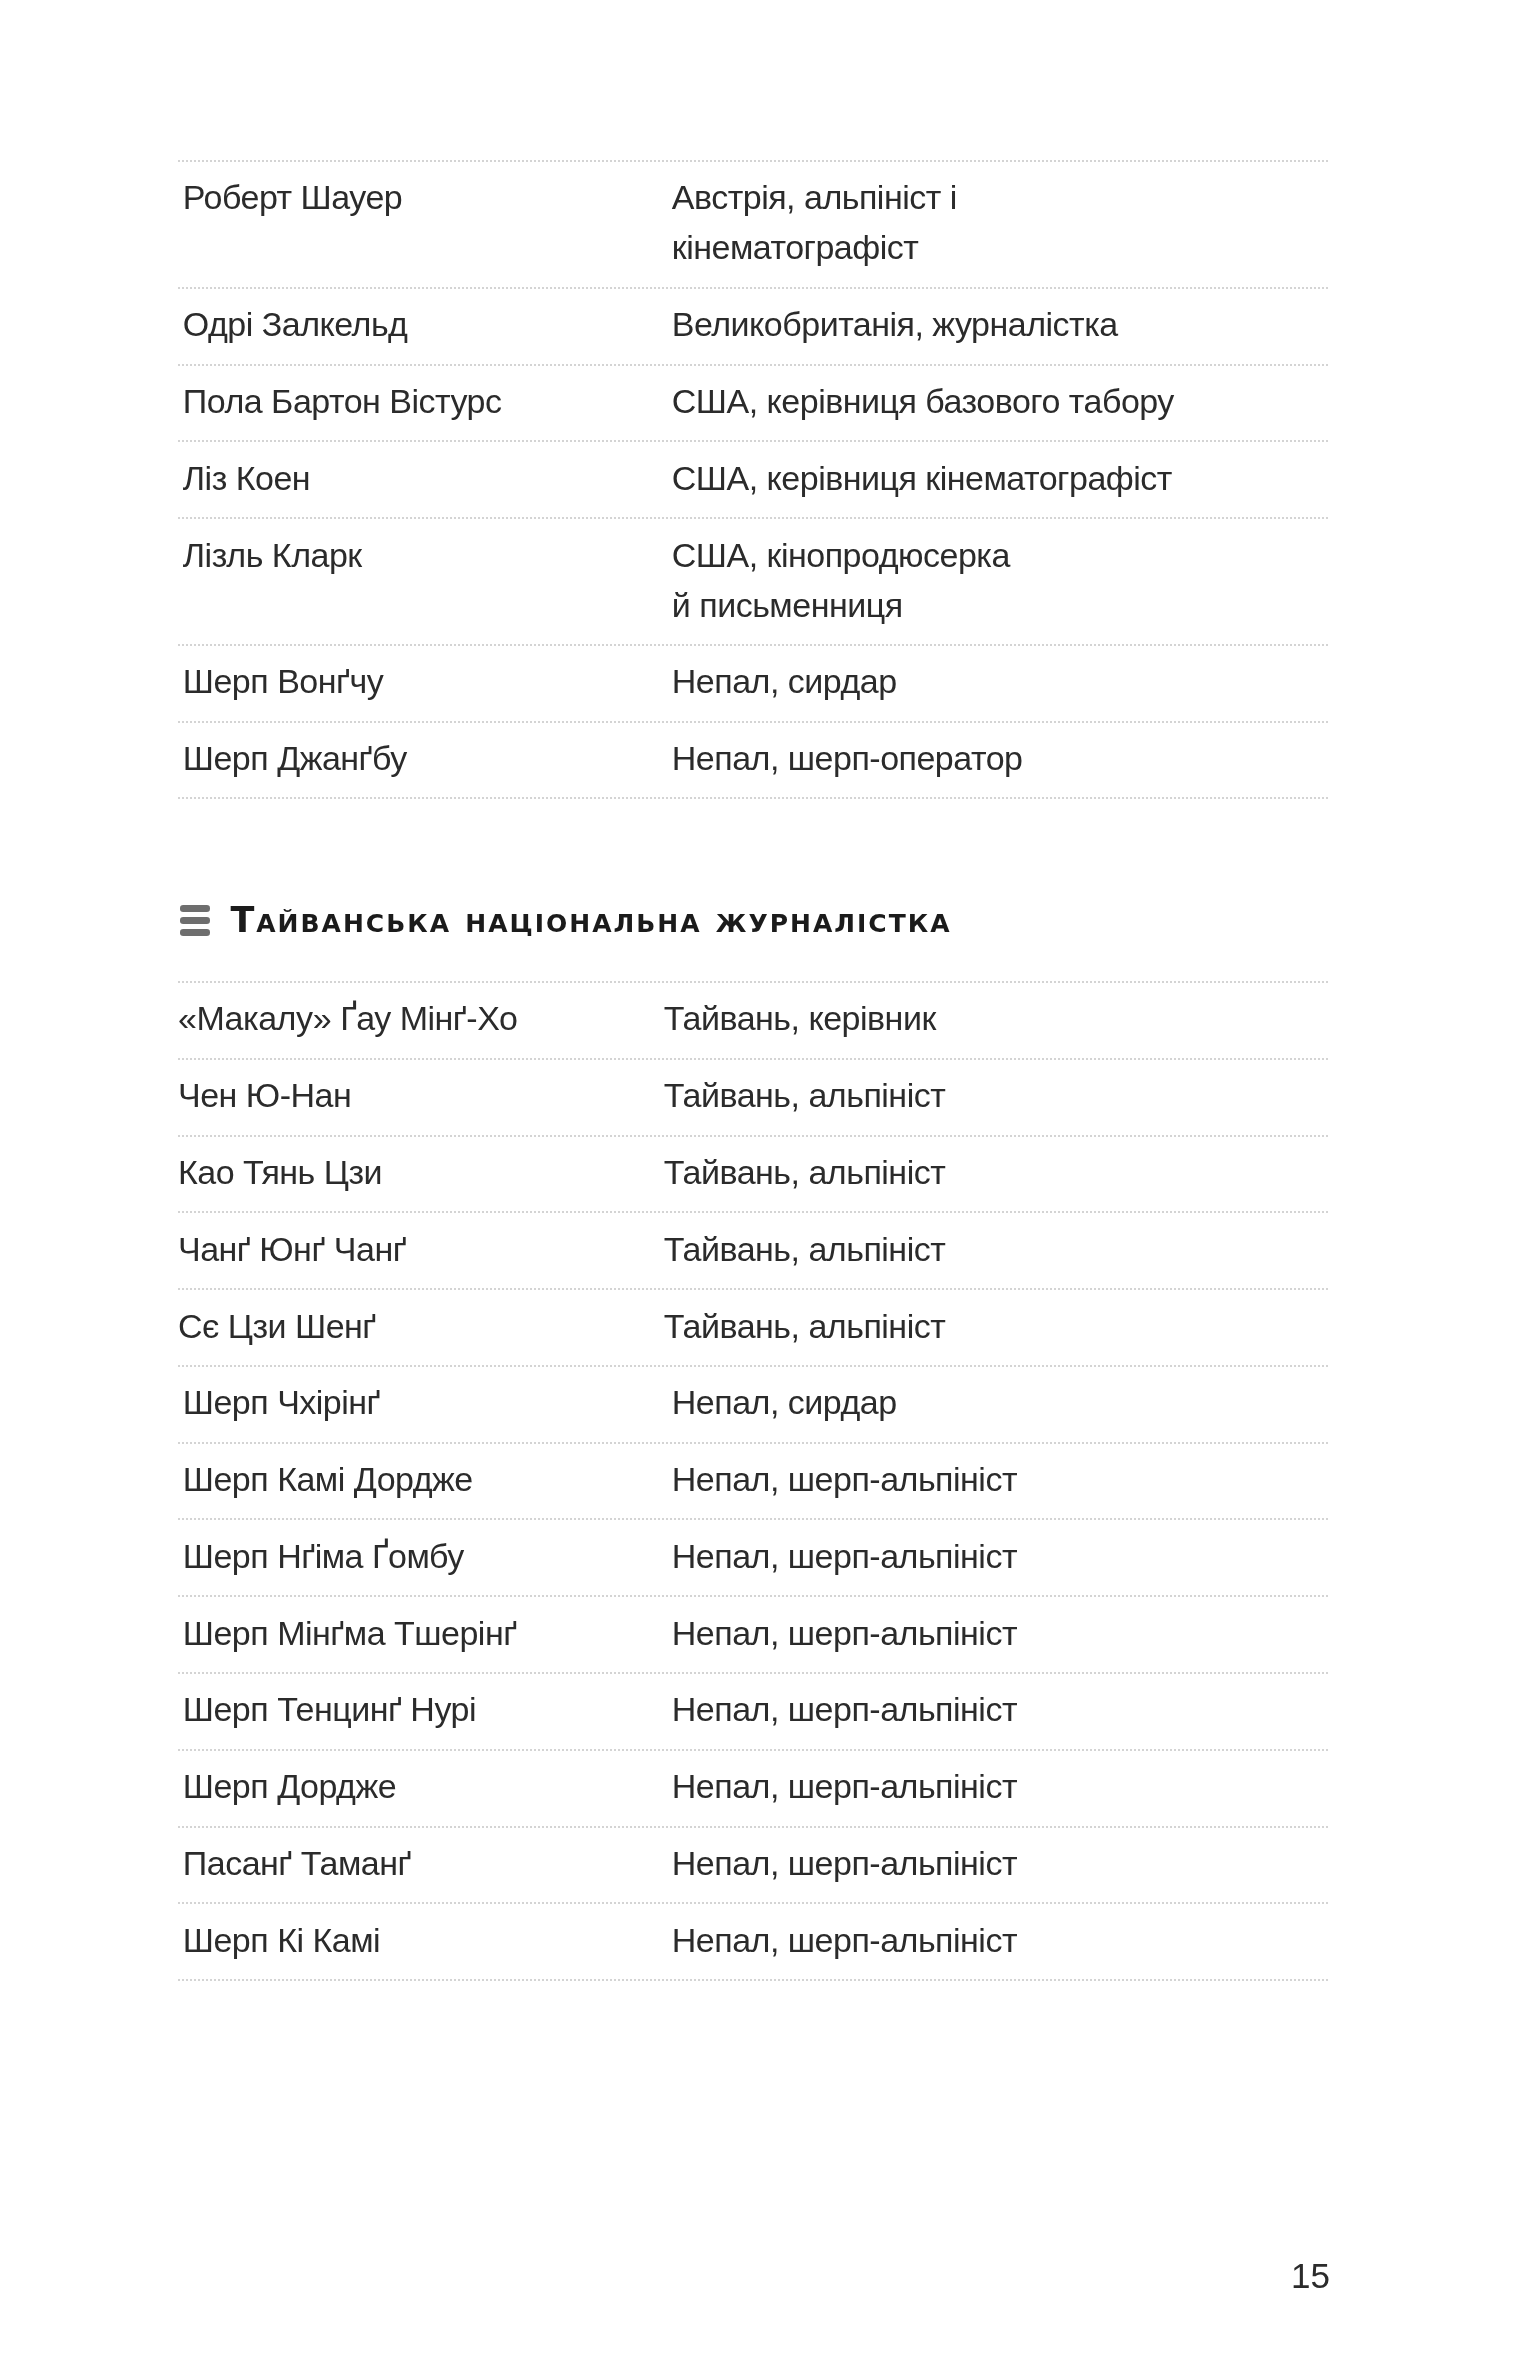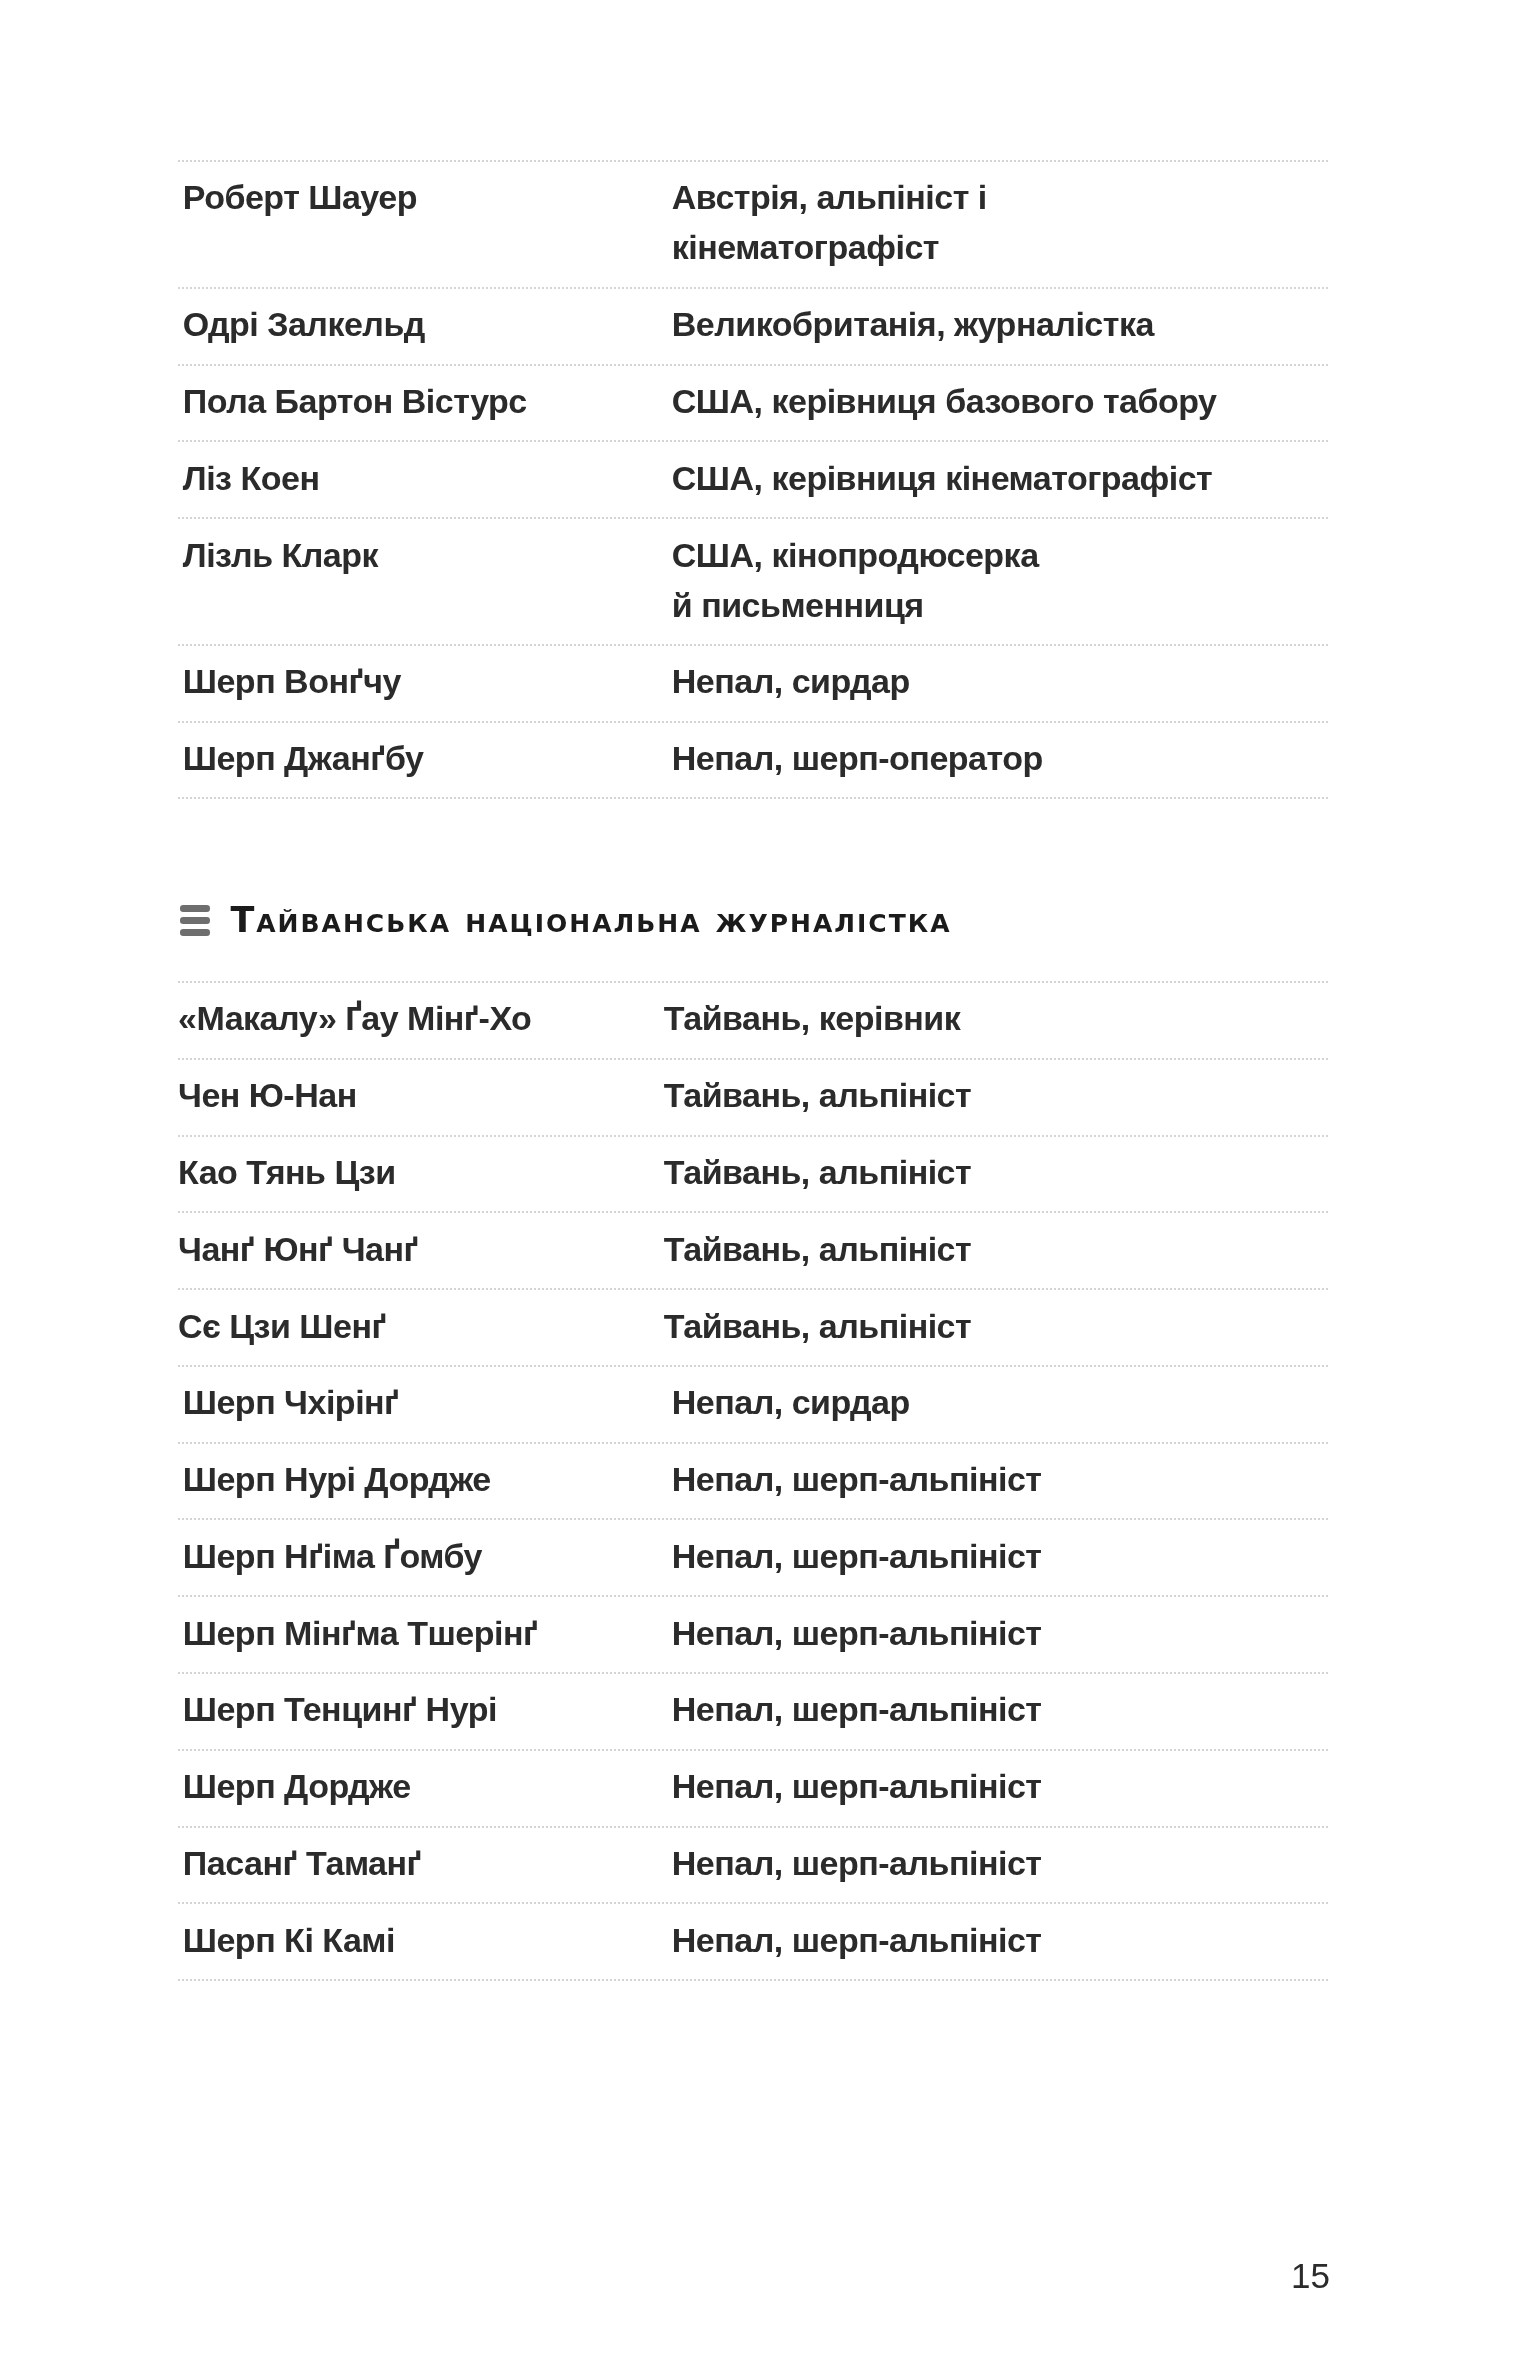--- a/index.html
+++ b/index.html
@@ -18,21 +18,20 @@
   .page {
     position: absolute;
     left: 178px;
     top: 0;
     width: 1150px;
   }
   .table {
     position: absolute;
     left: 0;
     width: 1150px;
-    font-weight: bold;
   }
   .table-1 { top: 160px; }
   .table-2 { top: 981px; }
 
   .divider {
     height: 0;
     border-top: 2.4px dotted #d4d4d4;
     width: 100%;
   }
   .row {
@@ -177,21 +176,21 @@
     </div>
     <div class="row shift">
       <div class="cell-name">Сє Цзи Шенґ</div>
       <div class="cell-role">Тайвань, альпініст</div>
     </div>
     <div class="row">
       <div class="cell-name">Шерп Чхірінґ</div>
       <div class="cell-role">Непал, сирдар</div>
     </div>
     <div class="row">
-      <div class="cell-name">Шерп Нурі Дордже</div>
+      <div class="cell-name">Шерп Камі Дордже</div>
       <div class="cell-role">Непал, шерп-альпініст</div>
     </div>
     <div class="row">
       <div class="cell-name">Шерп Нґіма Ґомбу</div>
       <div class="cell-role">Непал, шерп-альпініст</div>
     </div>
     <div class="row">
       <div class="cell-name">Шерп Мінґма Тшерінґ</div>
       <div class="cell-role">Непал, шерп-альпініст</div>
     </div>

